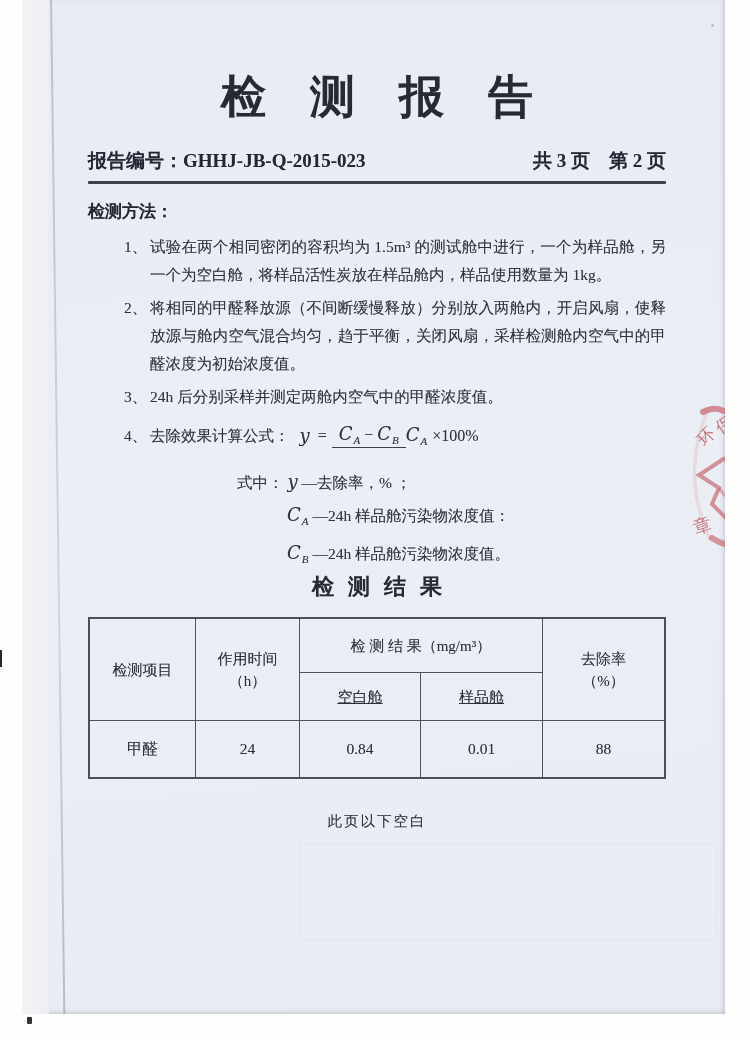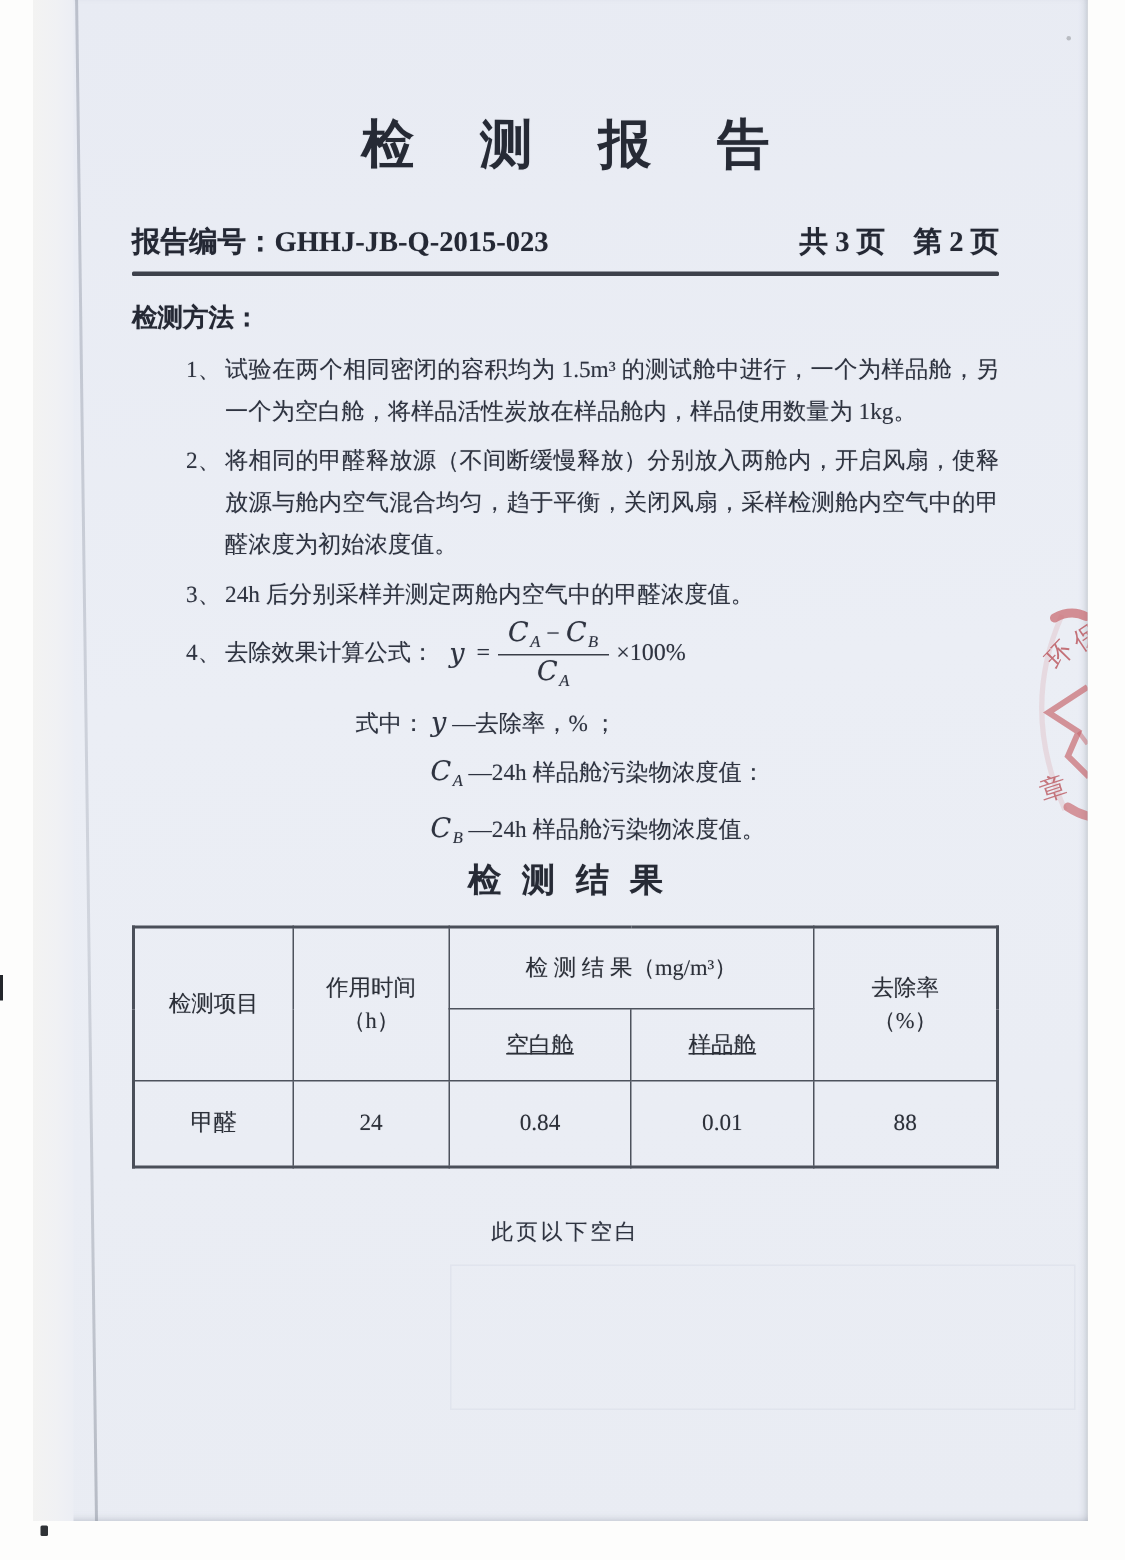--- a/index.html
+++ b/index.html
@@ -27,41 +27,41 @@
     background:linear-gradient(180deg,rgba(150,156,170,.55),rgba(160,166,178,.35) 60%,rgba(140,146,158,.55));
     transform:rotate(-0.75deg);transform-origin:top left;
   }
   .content{
     position:absolute;left:66px;top:0;width:578px;
     color:#2e3340;
     text-shadow:0 0 .6px rgba(46,51,64,.35);
   }
   .doc-title{
     margin-top:74px;text-align:center;
-    font-size:35px;font-weight:bold;color:#262a35;
+    font-size:45px;font-weight:bold;color:#262a35;
     letter-spacing:44px;padding-left:44px;line-height:46px;
     white-space:nowrap;
   }
   .report-row{
     display:flex;justify-content:space-between;align-items:baseline;
     margin-top:28px;font-size:19px;font-weight:bold;color:#242834;
   }
   .rule{margin-top:7px;height:3px;background:#3d414b;border-radius:1px;}
   .methods-heading{margin-top:16px;font-size:17px;font-weight:bold;color:#242834;line-height:24px;}
   .method-item{position:relative;padding-left:62px;margin-top:9px;
     font-size:15.5px;line-height:28px;text-align:justify;}
   .method-item .num{position:absolute;left:36px;top:0;}
   .method-item.tight{margin-top:5px;}
   
   .formula-line{display:flex;align-items:center;margin-top:-2px;height:54px;}
   .formula-line .num{position:absolute;left:36px;top:13px;}
   .formula{display:inline-flex;align-items:center;margin-left:10px;font-size:16px;}
   .mvar{font-style:italic;font-family:"DejaVu Serif",serif;font-size:18px;}
   .msub{font-style:italic;font-size:11px;vertical-align:-4px;margin-left:1px;}
-  .frac{display:inline-flex;flex-direction:column;align-items:center;margin:0 5px;line-height:1.15;}
+  .frac{display:inline-flex;align-items:center;margin:0 5px;line-height:1.15;}
   .frac .top{padding:0 7px 1px;border-bottom:1.4px solid #3a3e48;}
   .frac .bot{padding-top:1px;}
   .eq{margin-left:8px;}
   .legend{margin-top:6px;font-size:15.5px;line-height:26px;}
   .legend-first{padding-left:149px;}
   .legend-sub{padding-left:199px;}
   .results-heading{
     text-align:center;
     font-size:22px;font-weight:bold;color:#262a35;
     letter-spacing:14px;padding-left:14px;line-height:30px;white-space:nowrap;

